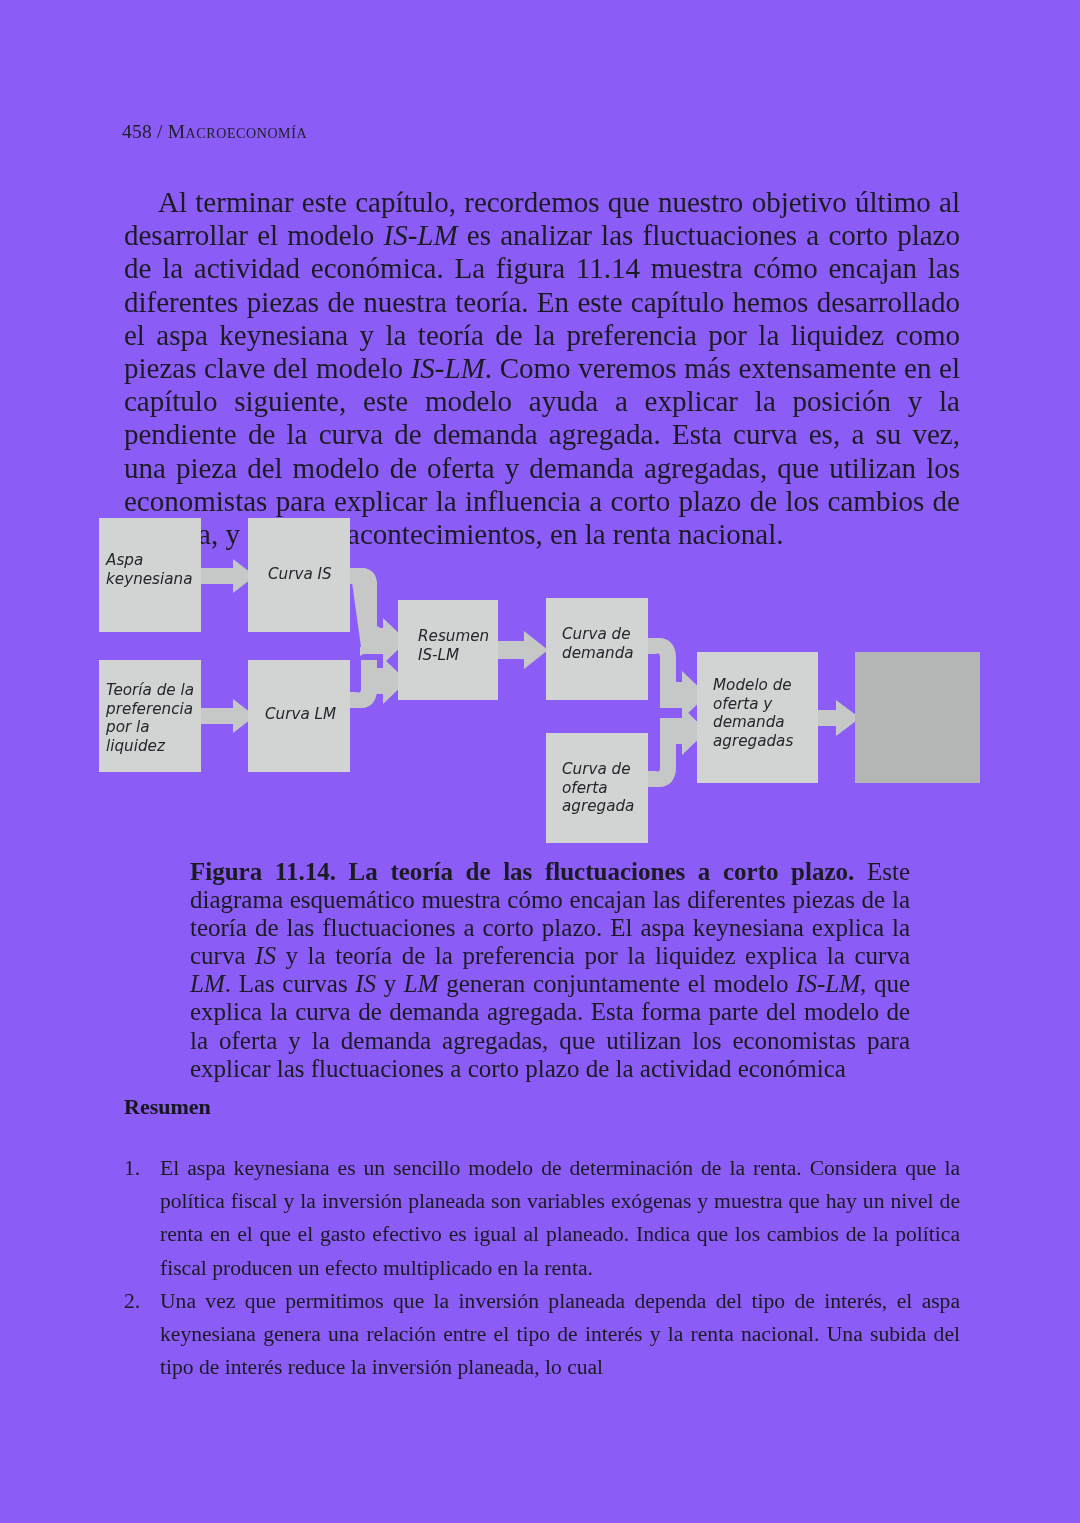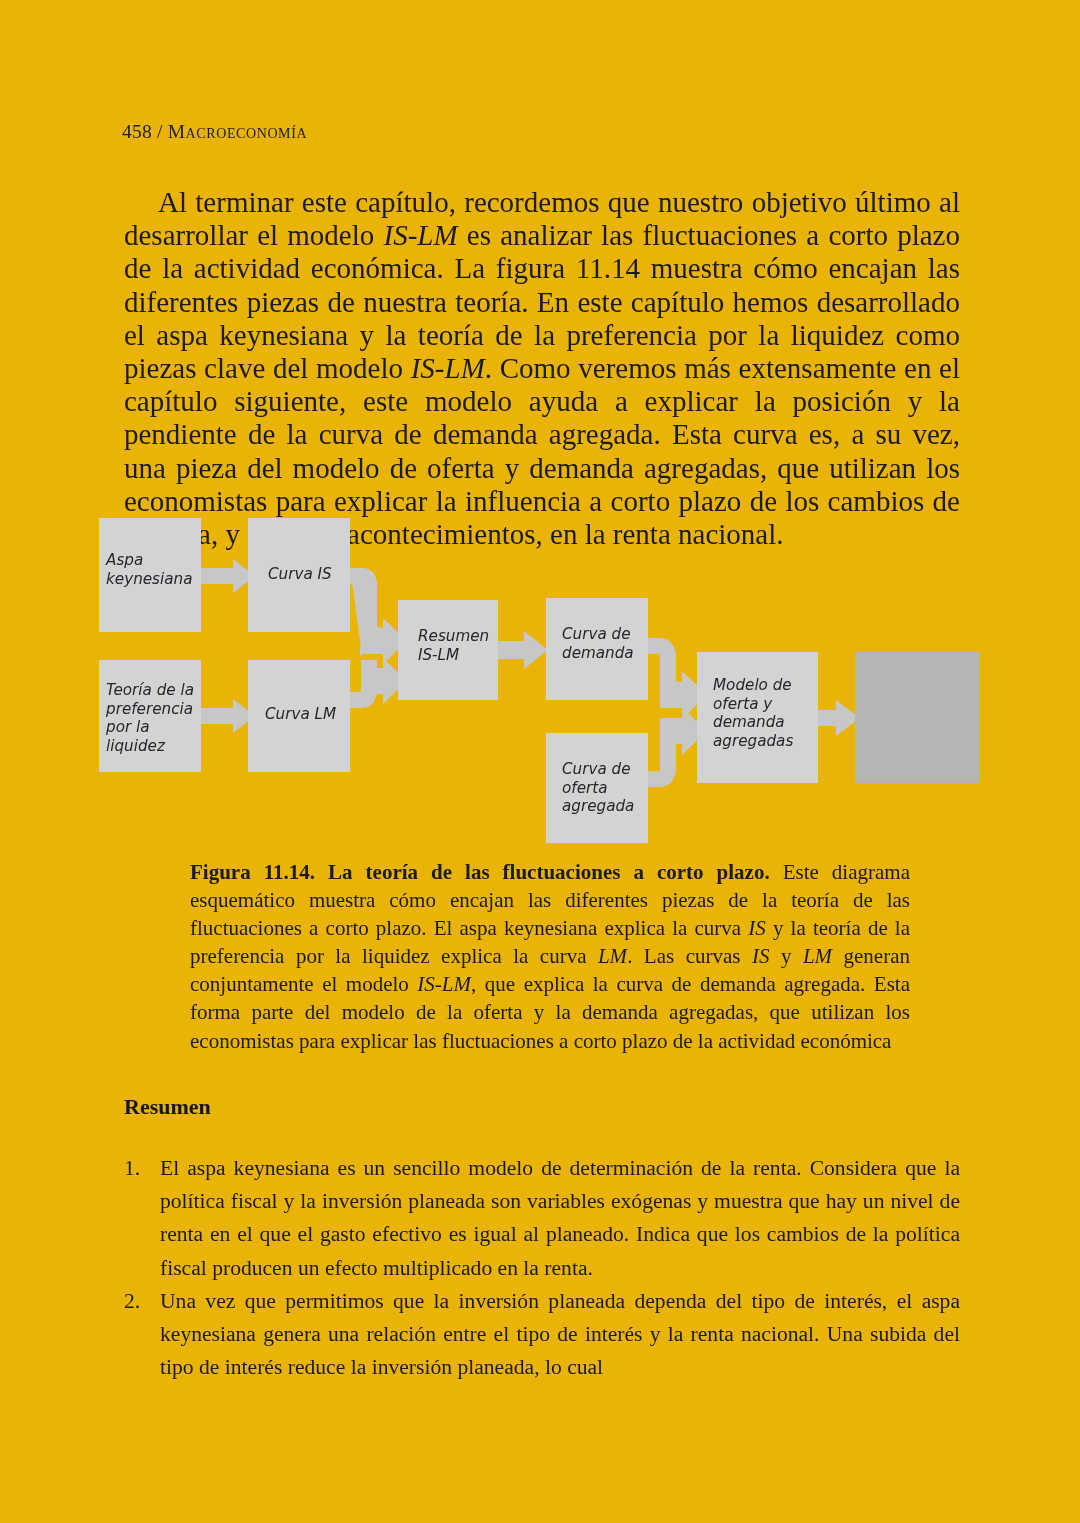--- a/index.html
+++ b/index.html
@@ -12,21 +12,21 @@
     height: 1523px;
     position: relative;
     font-family: "Liberation Serif", serif;
     color: #1a1a1a;
     overflow: hidden;
   }
 
   .page {
     position: absolute;
     inset: 0;
-    background: #eab308;
+    background: #8b5cf6;
   }
 
   
   .running-head {
     position: absolute;
     left: 122px;
     top: 121px;
     font-size: 19.5px;
     letter-spacing: 0.2px;
     color: #20202a;
@@ -74,21 +74,21 @@
     color: #25252b;
     white-space: pre-line;
   }
 
   
   .caption {
     position: absolute;
     left: 190px;
     top: 858px;
     width: 720px;
-    font-size: 21px;
+    font-size: 25px;
     line-height: 28.1px;
     text-align: justify;
     color: #1b1b22;
   }
   .caption b { font-weight: bold; }
   .caption .it { font-style: italic; }
 
   
   .section-heading {
     position: absolute;

